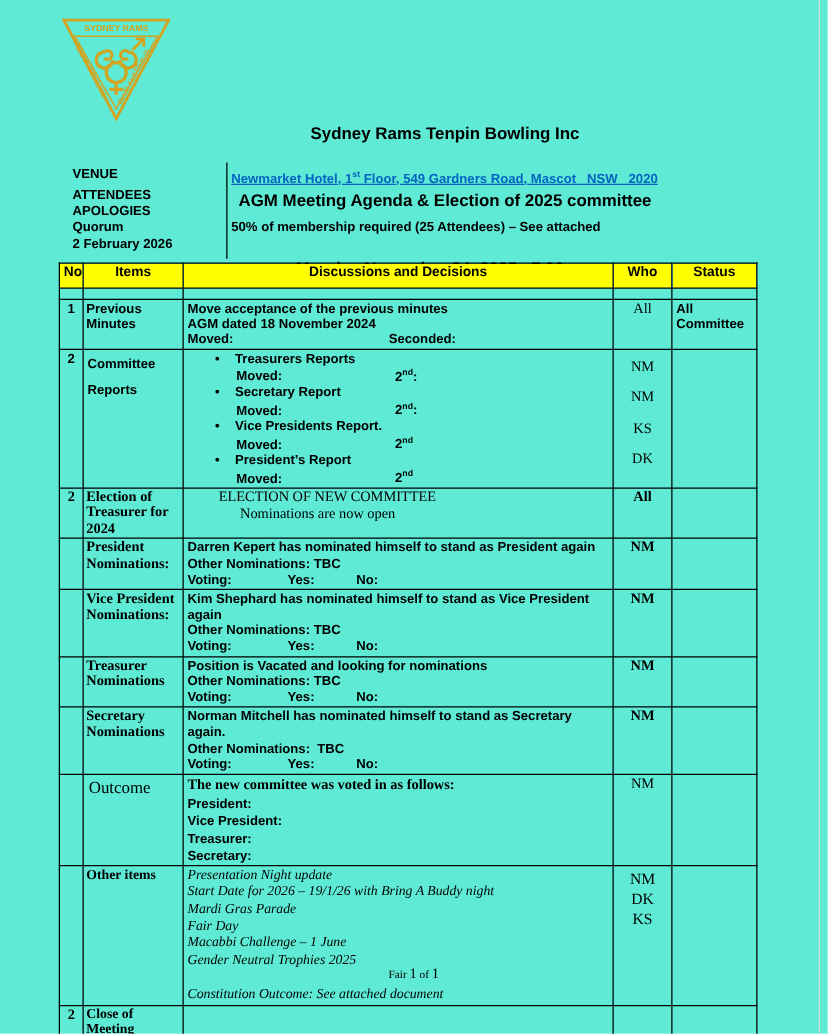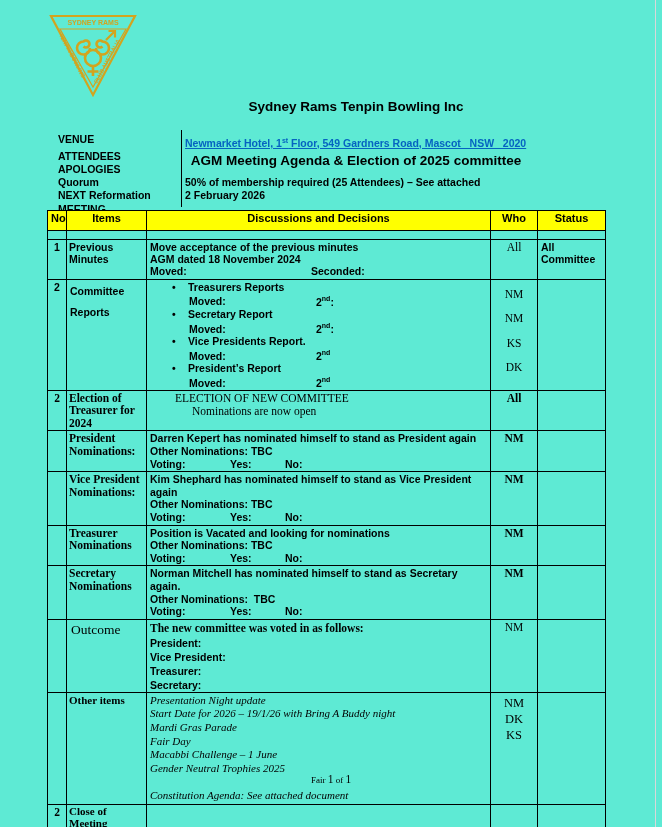--- a/index.html
+++ b/index.html
@@ -93,21 +93,20 @@
     </div>
     <div class="info-row">
       <span class="info-label">APOLOGIES</span>
       <span class="info-value"></span>
     </div>
     <div class="info-row">
       <span class="info-label">Quorum</span>
       <span class="info-value">50% of membership required (25 Attendees) – See attached</span>
     </div>
     <div class="info-row">
-      <span class="info-label">NEXT Reformation MEETING</span>
       <span class="info-value">2 February 2026</span>
     </div>
   </div>
   <div class="info-divider"></div>
 
   <table class="agenda">
     <colgroup>
         <col style="width:19px">
         <col style="width:80px">
         <col style="width:344px">
@@ -265,21 +264,21 @@
       <td></td>
       <td class="serifb" style="padding:1px 0 1px 2px; font-size:11px">Other items</td>
       <td>
         <div class="other-line">Presentation Night update</div>
         <div class="other-line">Start Date for 2026 – 19/1/26 with Bring A Buddy night</div>
         <div class="other-line">Mardi Gras Parade</div>
         <div class="other-line">Fair Day</div>
         <div class="other-line">Macabbi Challenge – 1 June</div>
         <div class="other-line">Gender Neutral Trophies 2025</div>
         <div class="other-blank"></div>
-        <div class="other-line">Constitution Agenda: See attached document</div>
+        <div class="other-line">Constitution Outcome: See attached document</div>
       </td>
       <td class="who-cell">
         <div class="who-stack3">
           <div>NM</div>
           <div>DK</div>
           <div>KS</div>
         </div>
       </td>
       <td></td>
     </tr>

